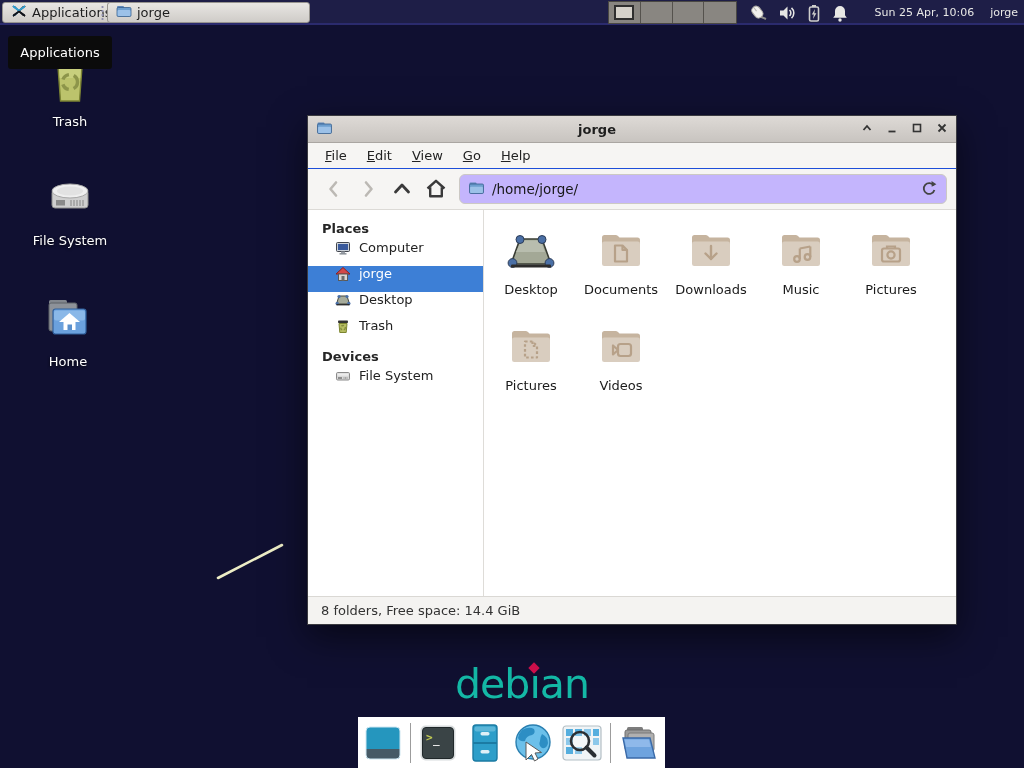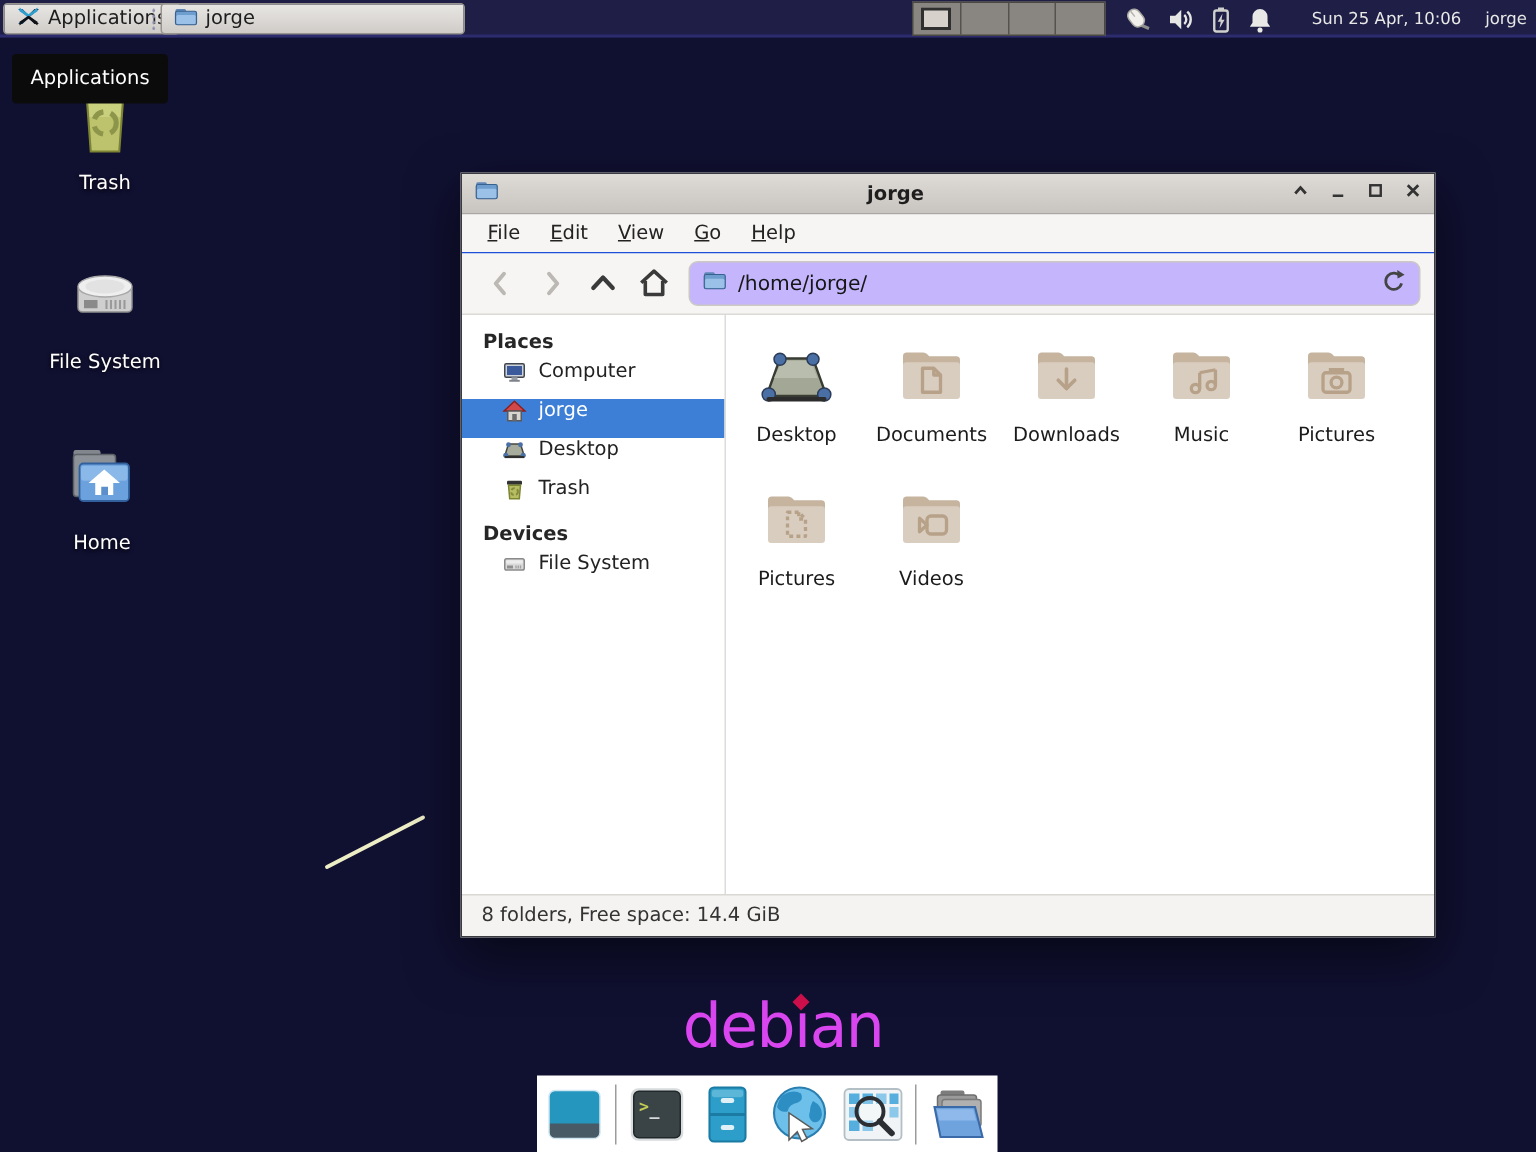--- a/index.html
+++ b/index.html
@@ -61,21 +61,21 @@
   .desk-icon .lbl { color:#fff; text-shadow:0 1px 3px rgba(0,0,0,.9); font-size:13px; }
   .di-trash { left:20px; top:54px; }
   .di-fs    { left:20px; top:173px; }
   .di-home  { left:18px; top:294px; }
 
   .line-artifact { position:absolute; left:210px; top:538px; z-index:4; }
 
   
   .debian-logo {
     position:absolute; left:432px; top:660px; width:180px; text-align:center;
-    color:#d946ef; font-size:41px; letter-spacing:-1px; z-index:3;
+    color:#14b8a6; font-size:41px; letter-spacing:-1px; z-index:3;
     font-family:"DejaVu Sans",sans-serif;
   }
   .debian-logo .iwrap { position:relative; }
   .debian-logo .red-dot {
     position:absolute; left:1px; top:4px; width:8px; height:8px;
     background:#d0104c; transform:rotate(45deg);
   }
 
   
   .dock {

